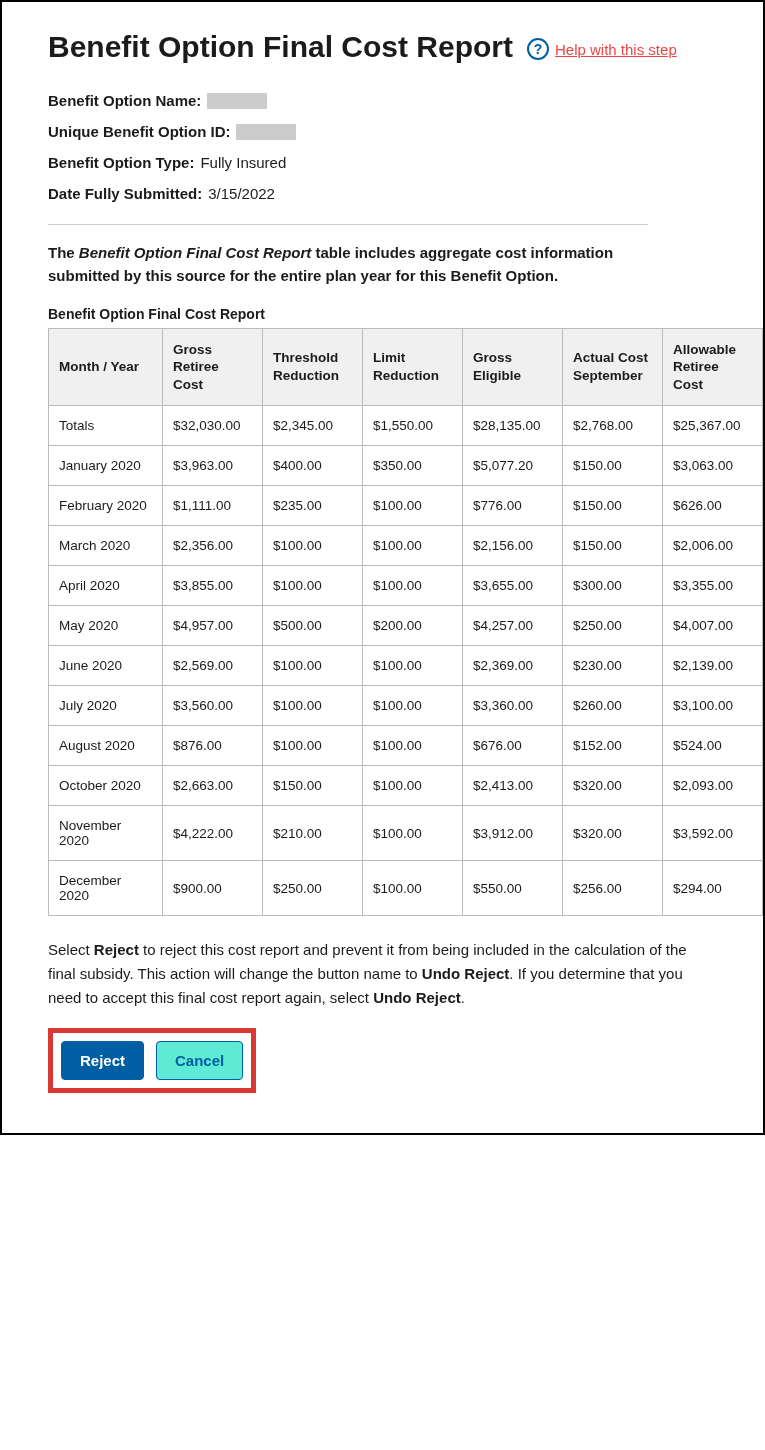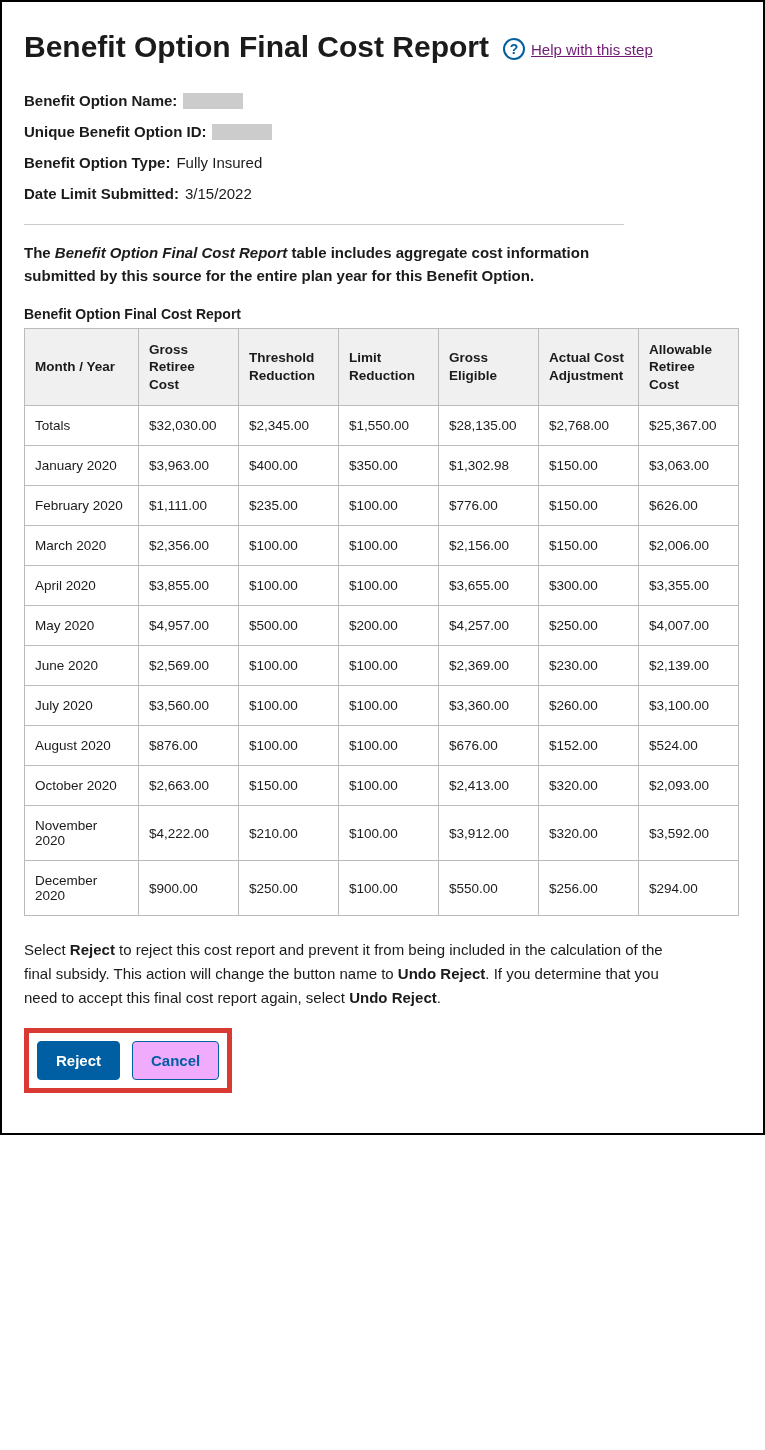--- a/index.html
+++ b/index.html
@@ -6,21 +6,21 @@
   body {
     margin: 0;
     padding: 0;
     font-family: -apple-system, BlinkMacSystemFont, "Segoe UI", Arial, sans-serif;
     background: #fff;
     color: #1b1b1b;
   }
   .page {
     width: 765px;
     border: 2px solid #000;
-    padding: 28px 30px 40px 22px;
+    padding: 28px 30px 40px 46px;
   }
   .title-row {
     display: flex;
     align-items: center;
     gap: 14px;
     margin-bottom: 28px;
   }
   h1 {
     font-size: 30px;
     font-weight: 700;
@@ -39,21 +39,21 @@
     border: 2px solid #005ea2;
     border-radius: 50%;
     display: flex;
     align-items: center;
     justify-content: center;
     color: #005ea2;
     font-size: 14px;
     font-weight: 700;
   }
   .help-link {
-    color: #701a75;
+    color: #ef4444;
     text-decoration: underline;
     font-size: 15px;
   }
   .meta-block { margin-bottom: 22px; }
   .meta-row {
     font-size: 15px;
     margin: 0 0 14px 0;
     display: flex;
     align-items: center;
     gap: 6px;
@@ -125,21 +125,21 @@
     padding: 10px 18px;
     border-radius: 4px;
     cursor: pointer;
   }
   .btn-primary {
     background: #005ea2;
     color: #fff;
     border: 1px solid #005ea2;
   }
   .btn-secondary {
-    background: #f0abfc;
+    background: #5eead4;
     color: #005ea2;
     border: 1.5px solid #005ea2;
     text-align: right;
   }
 </style>
 </head>
 <body>
 
 <div class="page">
 
@@ -158,61 +158,61 @@
     </p>
     <p class="meta-row">
       <span class="meta-label">Unique Benefit Option ID:</span>
       <span class="redact" style="width:60px"></span>
     </p>
     <p class="meta-row">
       <span class="meta-label">Benefit Option Type:</span>
       <span class="meta-value">Fully Insured</span>
     </p>
     <p class="meta-row">
-      <span class="meta-label">Date Limit Submitted:</span>
+      <span class="meta-label">Date Fully Submitted:</span>
       <span class="meta-value">3/15/2022</span>
     </p>
   </div>
 
   <hr class="hr">
 
   <p class="intro">
     <span>The </span><em>Benefit Option Final Cost Report</em><span> table includes aggregate cost information submitted by this source for the entire plan year for this Benefit Option.</span>
   </p>
 
   <div class="table-title">Benefit Option Final Cost Report</div>
 
   <table>
     <thead>
       <tr>
         <th class="col-month">Month / Year</th>
         <th class="col-v">Gross Retiree Cost</th>
         <th class="col-v">Threshold Reduction</th>
         <th class="col-v">Limit Reduction</th>
         <th class="col-v">Gross Eligible</th>
-        <th class="col-v">Actual Cost Adjustment</th>
+        <th class="col-v">Actual Cost September</th>
         <th class="col-v">Allowable Retiree Cost</th>
       </tr>
     </thead>
     <tbody id="tbody">
         <tr>
           <td>Totals</td>
           <td>$32,030.00</td>
           <td>$2,345.00</td>
           <td>$1,550.00</td>
           <td>$28,135.00</td>
           <td>$2,768.00</td>
           <td>$25,367.00</td>
         </tr>
         <tr>
           <td>January 2020</td>
           <td>$3,963.00</td>
           <td>$400.00</td>
           <td>$350.00</td>
-          <td>$1,302.98</td>
+          <td>$5,077.20</td>
           <td>$150.00</td>
           <td>$3,063.00</td>
         </tr>
         <tr>
           <td>February 2020</td>
           <td>$1,111.00</td>
           <td>$235.00</td>
           <td>$100.00</td>
           <td>$776.00</td>
           <td>$150.00</td>

